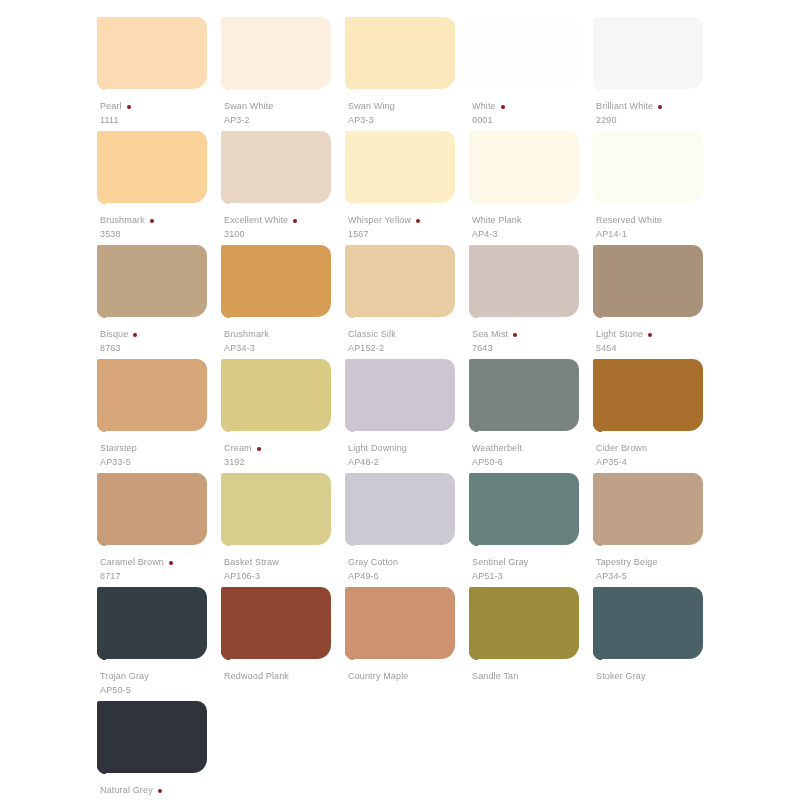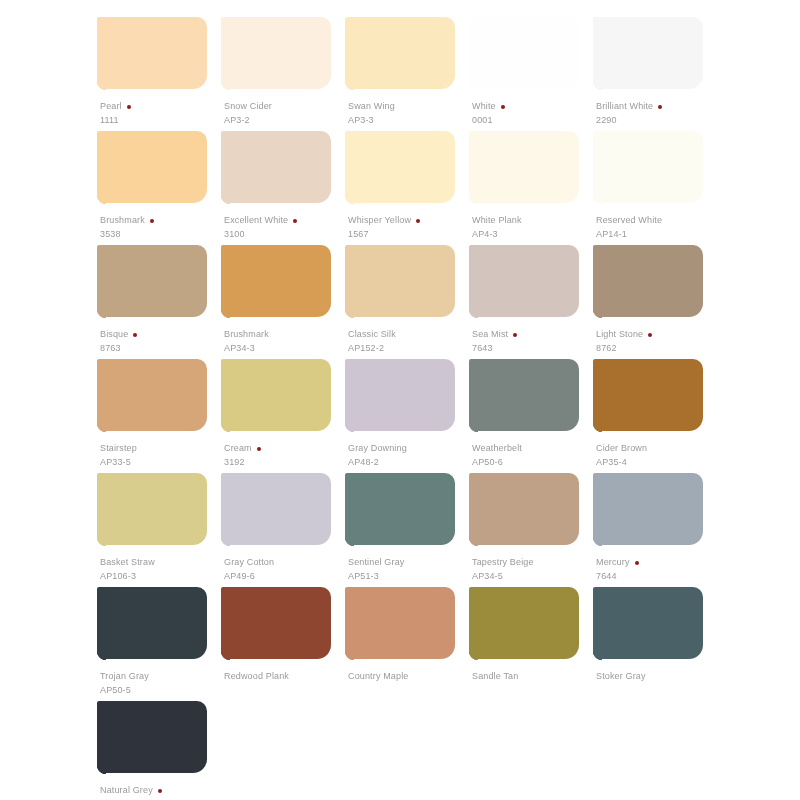--- a/index.html
+++ b/index.html
@@ -125,21 +125,21 @@
       </div>
       <div class="swatch-cell">
         <div class="chip-wrap">
           <div class="chip" style="background: rgb(252, 239, 223);"></div>
           <div class="chip-tail" style="background: rgb(252, 239, 223);">
             <div></div>
           </div>
         </div>
         <div class="meta">
           <div class="name-line">
-            <span class="chip-name">Snow Cider</span>
+            <span class="chip-name">Swan White</span>
           </div>
           <div class="chip-code">AP3-2</div>
         </div>
       </div>
       <div class="swatch-cell">
         <div class="chip-wrap">
           <div class="chip" style="background: rgb(251, 232, 189);"></div>
           <div class="chip-tail" style="background: rgb(251, 232, 189);">
             <div></div>
           </div>
@@ -317,21 +317,21 @@
           <div class="chip" style="background: rgb(168, 146, 121);"></div>
           <div class="chip-tail" style="background: rgb(168, 146, 121);">
             <div></div>
           </div>
         </div>
         <div class="meta">
           <div class="name-line">
             <span class="chip-name">Light Stone</span>
             <span class="fav-dot" style="background: rgb(140, 29, 29);"></span>
           </div>
-          <div class="chip-code">8762</div>
+          <div class="chip-code">5454</div>
         </div>
       </div>
       <div class="swatch-cell">
         <div class="chip-wrap">
           <div class="chip" style="background: rgb(214, 165, 120);"></div>
           <div class="chip-tail" style="background: rgb(214, 165, 120);">
             <div></div>
           </div>
         </div>
         <div class="meta">
@@ -358,21 +358,21 @@
       </div>
       <div class="swatch-cell">
         <div class="chip-wrap">
           <div class="chip" style="background: rgb(205, 197, 210);"></div>
           <div class="chip-tail" style="background: rgb(205, 197, 210);">
             <div></div>
           </div>
         </div>
         <div class="meta">
           <div class="name-line">
-            <span class="chip-name">Gray Downing</span>
+            <span class="chip-name">Light Downing</span>
           </div>
           <div class="chip-code">AP48-2</div>
         </div>
       </div>
       <div class="swatch-cell">
         <div class="chip-wrap">
           <div class="chip" style="background: rgb(121, 132, 128);"></div>
           <div class="chip-tail" style="background: rgb(121, 132, 128);">
             <div></div>
           </div>
@@ -393,20 +393,35 @@
         </div>
         <div class="meta">
           <div class="name-line">
             <span class="chip-name">Cider Brown</span>
           </div>
           <div class="chip-code">AP35-4</div>
         </div>
       </div>
       <div class="swatch-cell">
         <div class="chip-wrap">
+          <div class="chip" style="background: rgb(201, 157, 121);"></div>
+          <div class="chip-tail" style="background: rgb(201, 157, 121);">
+            <div></div>
+          </div>
+        </div>
+        <div class="meta">
+          <div class="name-line">
+            <span class="chip-name">Caramel Brown</span>
+            <span class="fav-dot" style="background: rgb(140, 29, 29);"></span>
+          </div>
+          <div class="chip-code">8717</div>
+        </div>
+      </div>
+      <div class="swatch-cell">
+        <div class="chip-wrap">
           <div class="chip" style="background: rgb(216, 205, 141);"></div>
           <div class="chip-tail" style="background: rgb(216, 205, 141);">
             <div></div>
           </div>
         </div>
         <div class="meta">
           <div class="name-line">
             <span class="chip-name">Basket Straw</span>
           </div>
           <div class="chip-code">AP106-3</div>
@@ -445,35 +460,20 @@
           <div class="chip" style="background: rgb(191, 161, 136);"></div>
           <div class="chip-tail" style="background: rgb(191, 161, 136);">
             <div></div>
           </div>
         </div>
         <div class="meta">
           <div class="name-line">
             <span class="chip-name">Tapestry Beige</span>
           </div>
           <div class="chip-code">AP34-5</div>
-        </div>
-      </div>
-      <div class="swatch-cell">
-        <div class="chip-wrap">
-          <div class="chip" style="background: rgb(160, 170, 180);"></div>
-          <div class="chip-tail" style="background: rgb(160, 170, 180);">
-            <div></div>
-          </div>
-        </div>
-        <div class="meta">
-          <div class="name-line">
-            <span class="chip-name">Mercury</span>
-            <span class="fav-dot" style="background: rgb(140, 29, 29);"></span>
-          </div>
-          <div class="chip-code">7644</div>
         </div>
       </div>
       <div class="swatch-cell">
         <div class="chip-wrap">
           <div class="chip" style="background: rgb(51, 63, 68);"></div>
           <div class="chip-tail" style="background: rgb(51, 63, 68);">
             <div></div>
           </div>
         </div>
         <div class="meta">

